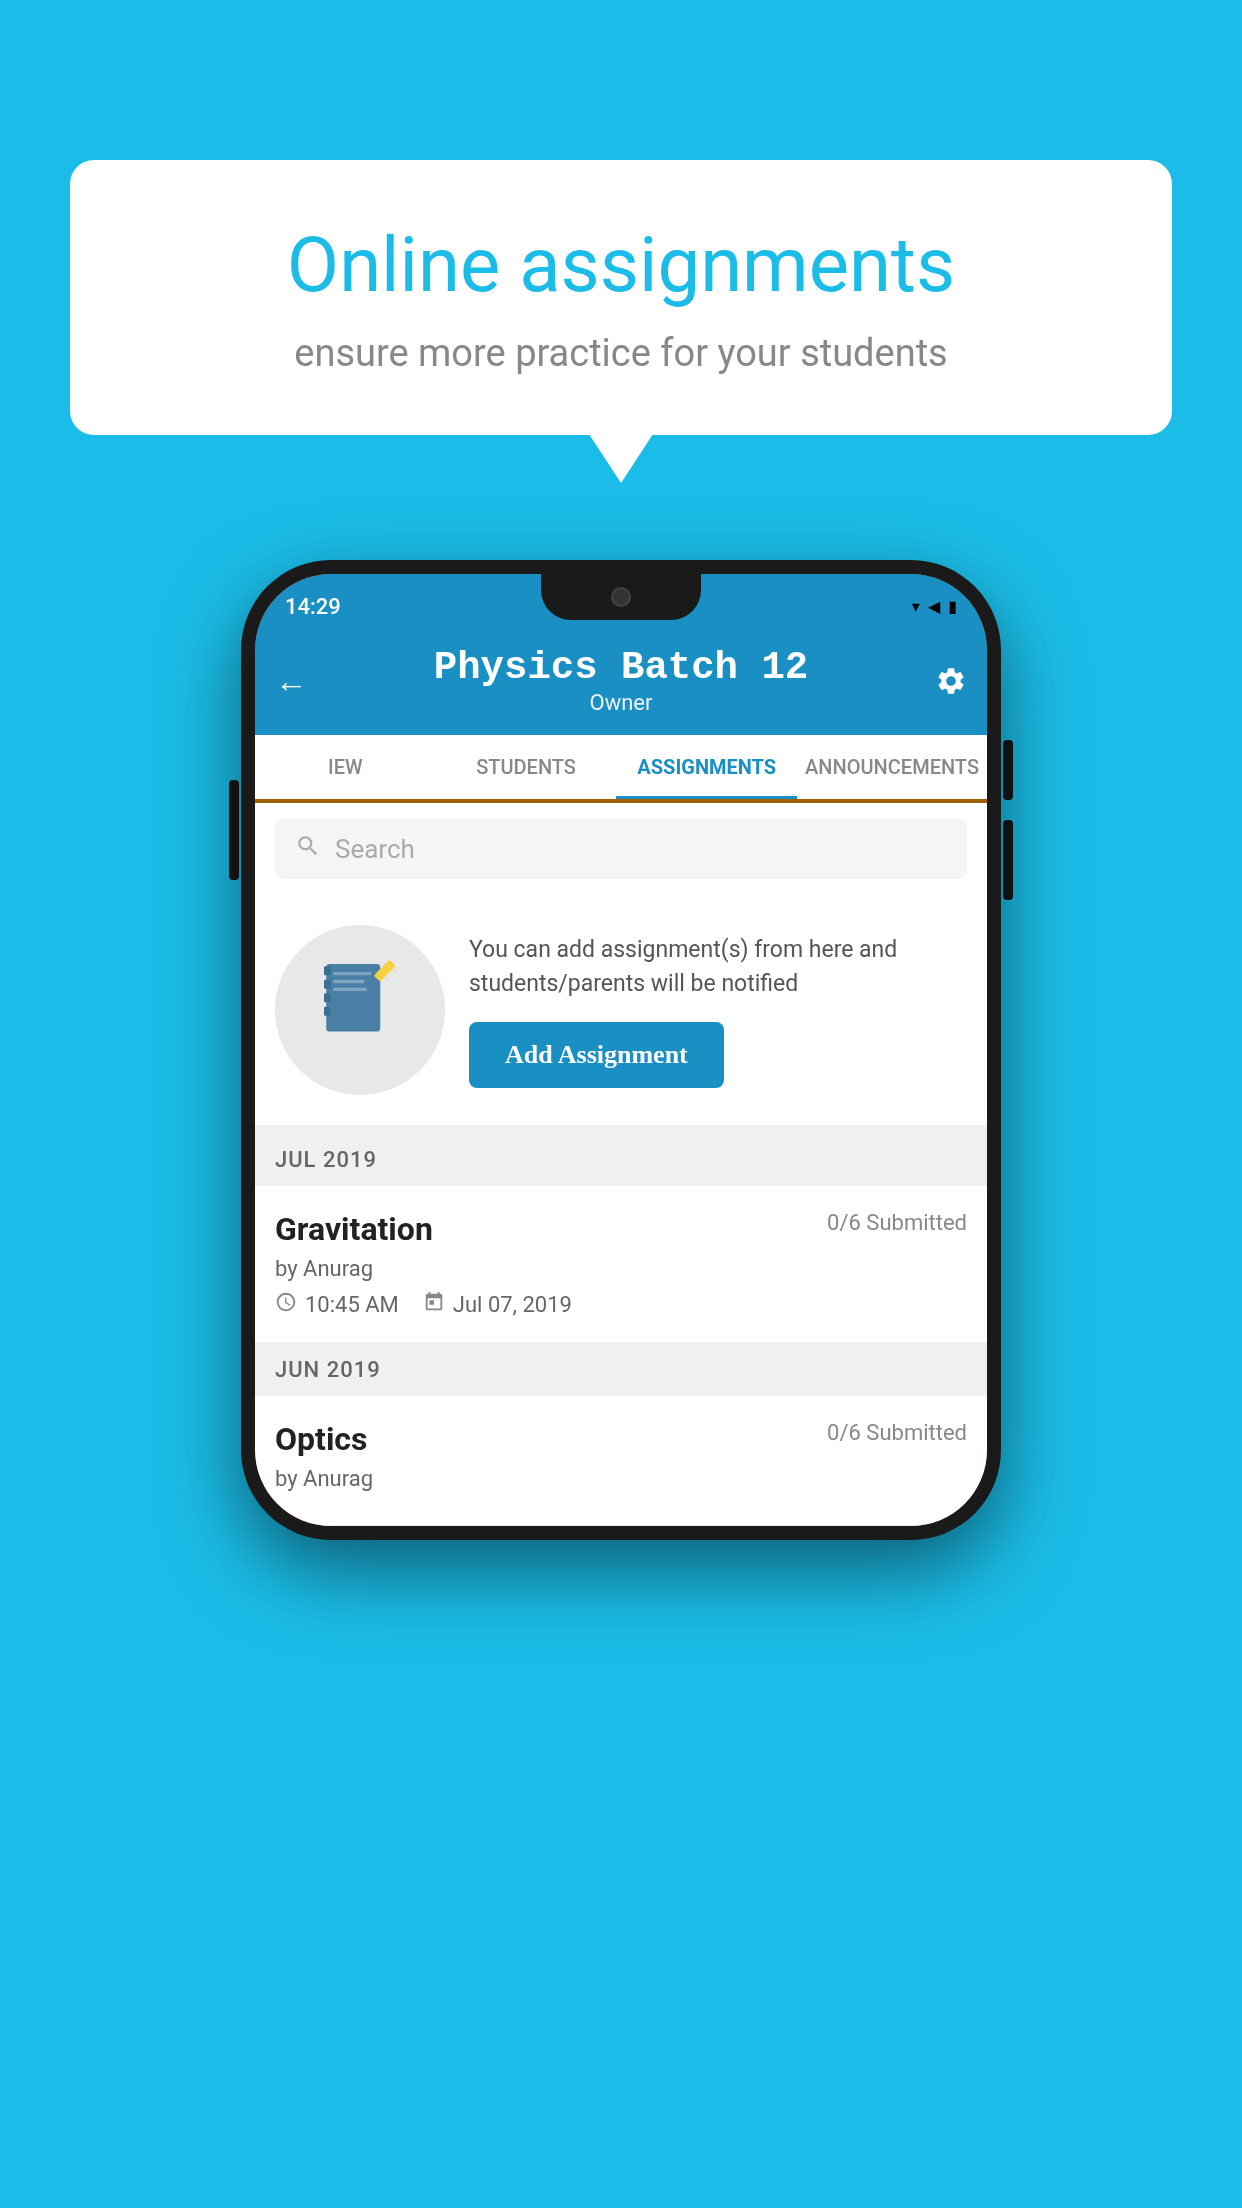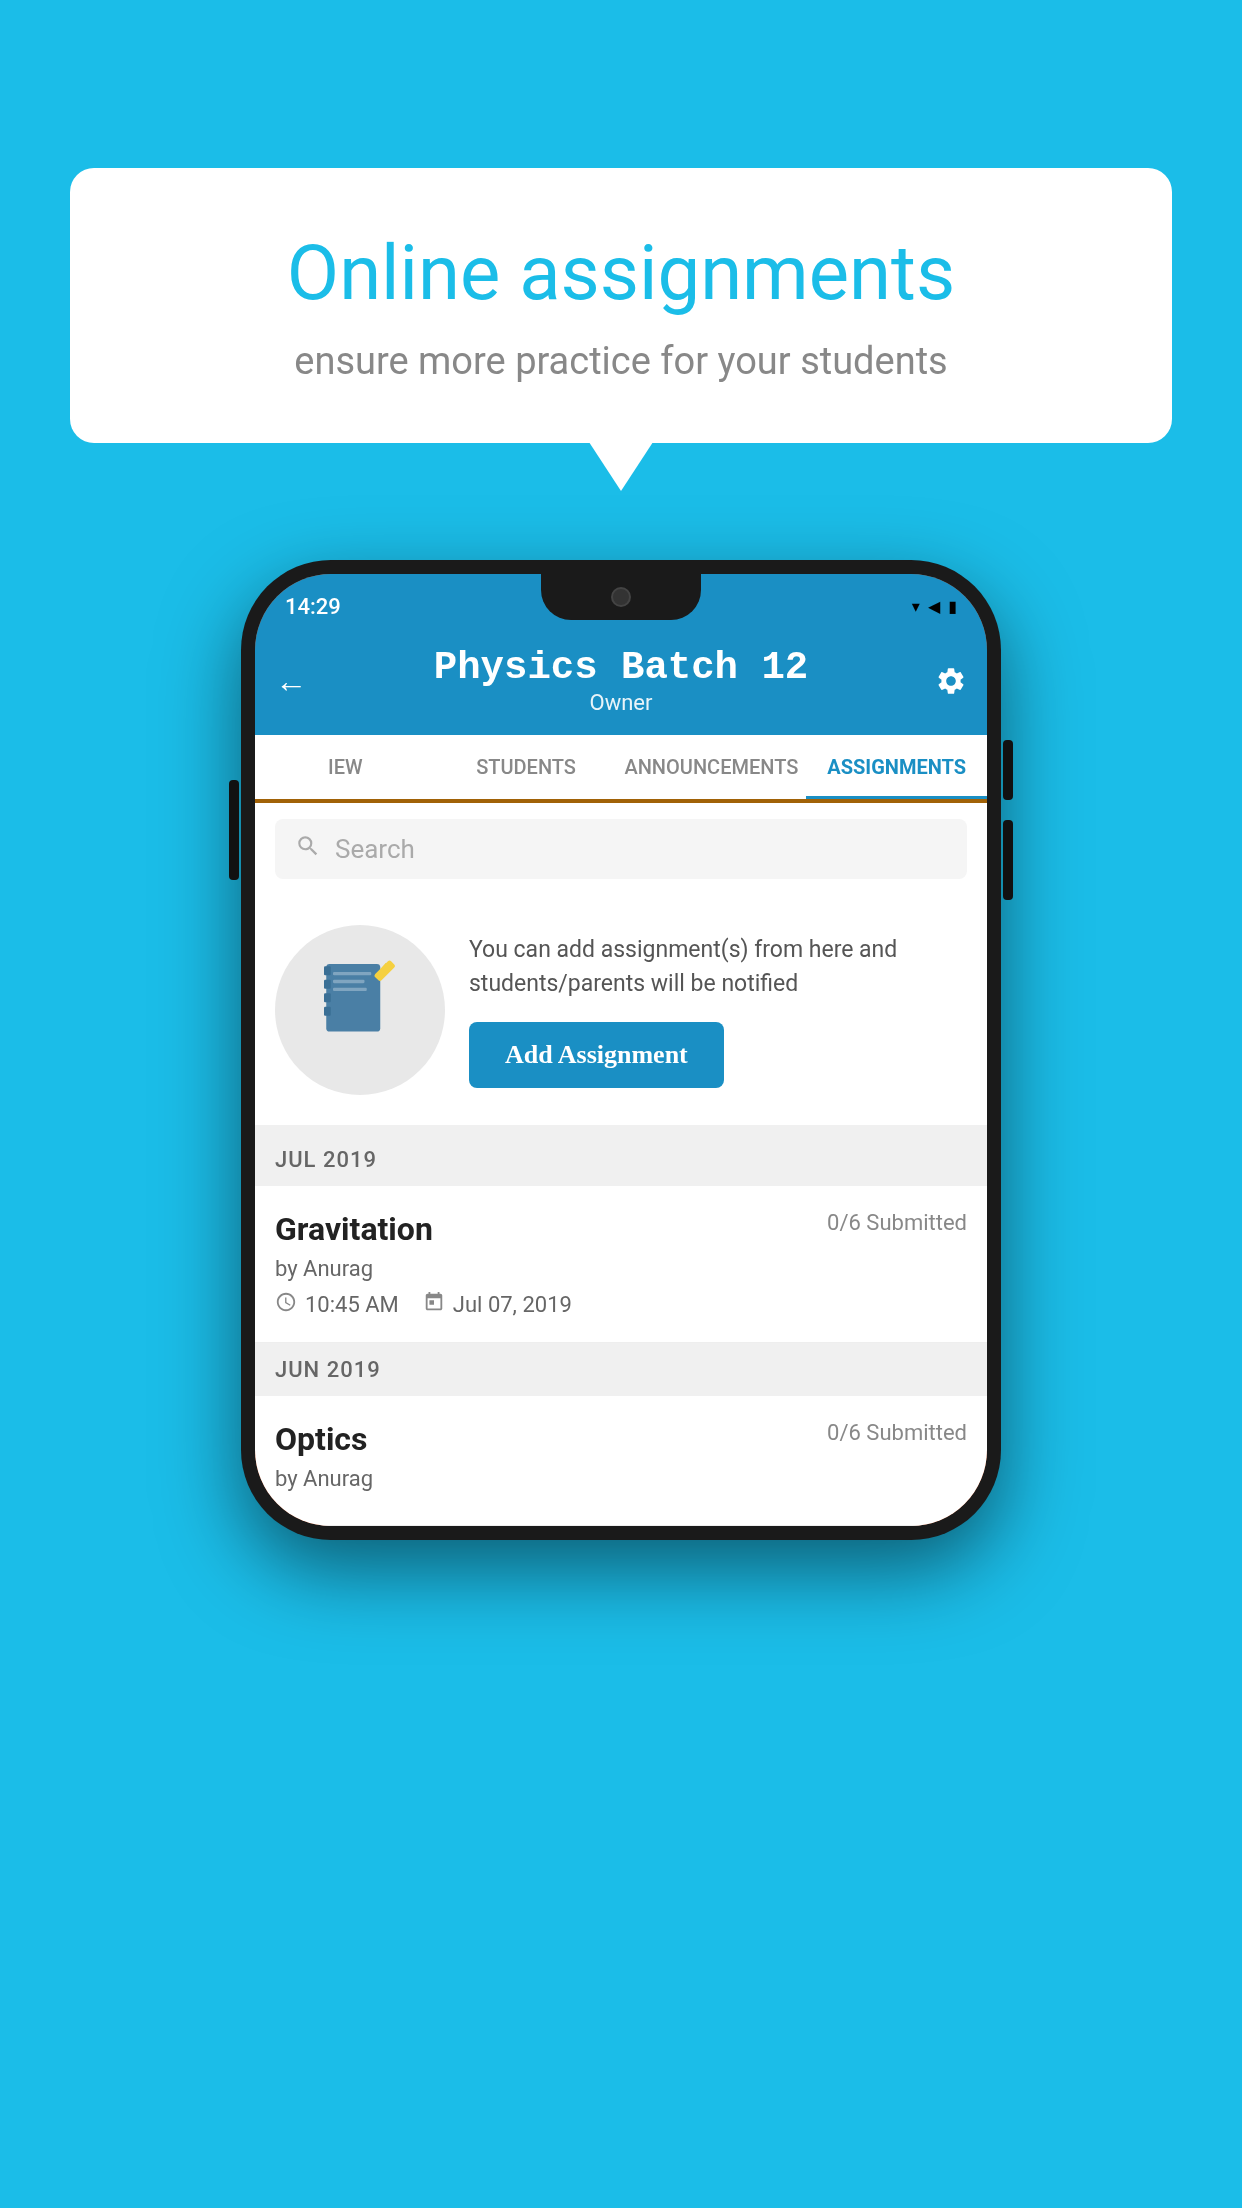--- a/index.html
+++ b/index.html
@@ -9,21 +9,21 @@
       height: 2208px;
       background-color: #1BBDE8;
       font-family: 'Roboto', Arial, sans-serif;
       position: relative;
       overflow: hidden;
     }
 
     
     .speech-bubble-area {
       position: absolute;
-      top: 168px;
+      top: 160px;
       left: 70px;
       right: 70px;
       display: flex;
       flex-direction: column;
       align-items: center;
       justify-content: center;
     }
 
     .speech-bubble {
       background: white;
@@ -412,25 +412,25 @@
         </div>
       </div>
 
       <div class="tabs-row">
         <div class="tab-item">
           <span>IEW</span>
         </div>
         <div class="tab-item">
           <span>STUDENTS</span>
         </div>
+        <div class="tab-item active">
+          <span>ASSIGNMENTS</span>
+        </div>
         <div class="tab-item">
           <span>ANNOUNCEMENTS</span>
-        </div>
-        <div class="tab-item active">
-          <span>ASSIGNMENTS</span>
         </div>
       </div>
 
       <div class="search-container">
         <div class="search-input-wrap">
           <span class="search-icon-wrap">
             <svg width="26" height="26" viewBox="0 0 24 24" fill="#aaa">
               <path d="M15.5 14h-.79l-.28-.27A6.471 6.471 0 0 0 16 9.5 6.5 6.5 0 1 0 9.5 16c1.61 0 3.09-.59 4.23-1.57l.27.28v.79l5 4.99L20.49 19l-4.99-5zm-6 0C7.01 14 5 11.99 5 9.5S7.01 5 9.5 5 14 7.01 14 9.5 11.99 14 9.5 14z"></path>
             </svg>
           </span>

